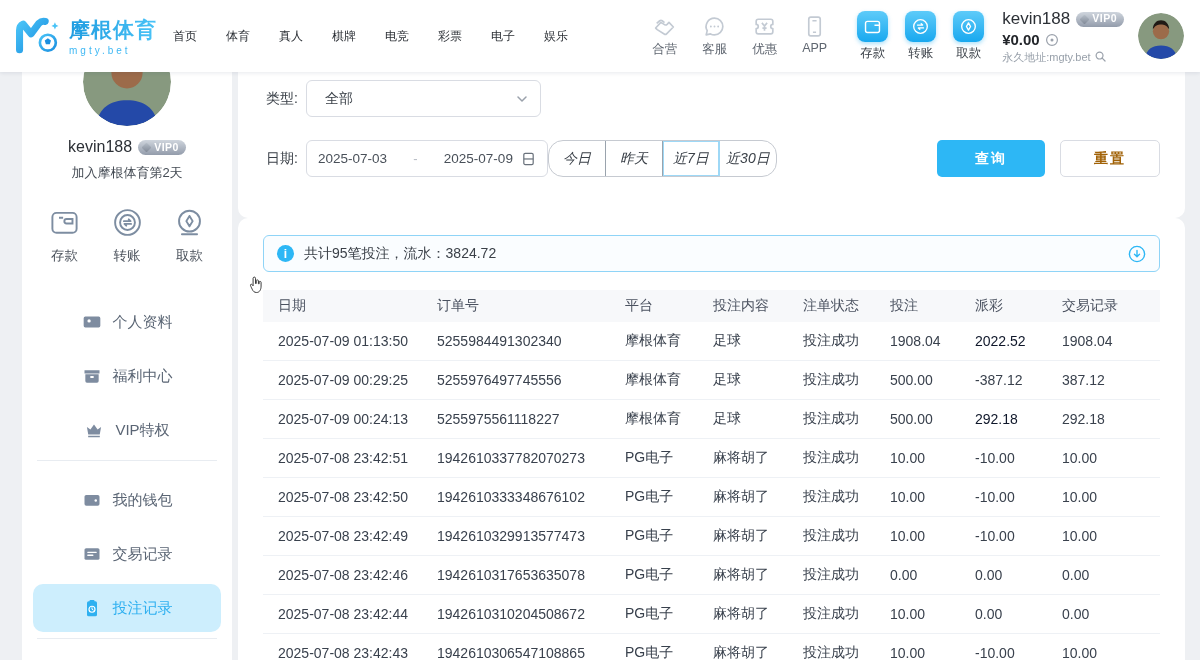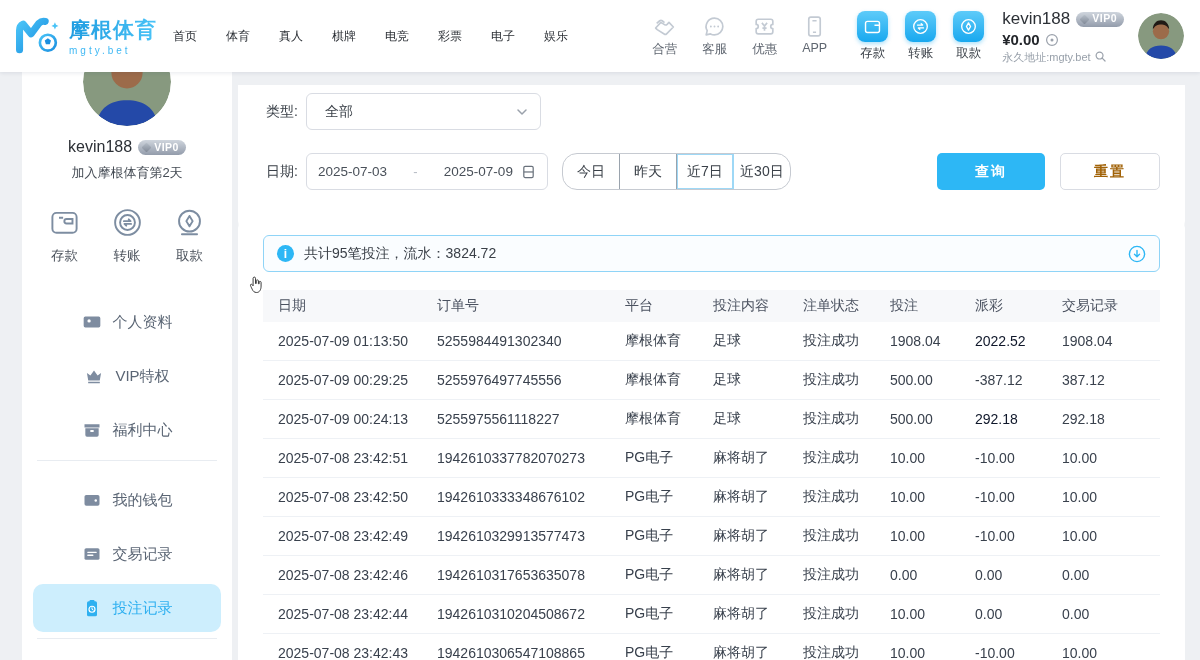--- a/index.html
+++ b/index.html
@@ -52,35 +52,35 @@
   .menu-item{height:48px;border-radius:10px;display:flex;align-items:center;justify-content:center;gap:11px;
              margin-bottom:6px;cursor:pointer;}
   .menu-item svg{width:20px;height:20px;color:#7e8ca0;flex:none;}
   .menu-item .lbl{font-size:15px;color:#5a6574;}
   .menu-item.active{background:#cdeefd;}
   .menu-item.active svg{color:#2fb0f0;}
   .menu-item.active .lbl{color:#2fb0f0;}
   .menu-divider{height:1px;background:#e8ecf1;margin:6px 4px 15px;}
 
   
-  .filter-card{position:absolute;left:238px;top:85px;width:947px;height:146px;background:#fff;
+  .filter-card{position:absolute;left:238px;top:72px;width:947px;height:146px;background:#fff;
                border-radius:0 0 10px 10px;z-index:4;}
   .f-row1{position:absolute;left:28px;top:8px;display:flex;align-items:center;height:37px;}
   .f-label{font-size:14px;color:#3a4048;margin-right:8px;}
   .select{width:235px;height:37px;border:1px solid #d9dce3;border-radius:6px;display:flex;align-items:center;
           padding:0 12px 0 18px;box-sizing:border-box;justify-content:space-between;cursor:pointer;background:#fff;}
   .select .val{font-size:14px;color:#3a4048;}
   .chev{width:12px;height:12px;color:#9aa1ab;}
   .f-row2{position:absolute;left:28px;top:68px;display:flex;align-items:center;height:37px;}
   .date-box{width:242px;height:37px;border:1px solid #d9dce3;border-radius:6px;display:flex;align-items:center;
             box-sizing:border-box;padding:12px 11px;cursor:pointer;background:#fff;}
   .date-box .d{font-size:13.5px;color:#495059;}
   .date-box .sep{color:#b6bcc4;flex:1;text-align:center;font-size:13px;}
   .date-box .cal{width:15px;height:15px;color:#6a727c;margin-left:8px;flex:none;}
-  .range-group{display:flex;margin-left:14px;border:1px solid #c6cad1;border-radius:15px;height:37px;box-sizing:border-box;}
+  .range-group{display:flex;margin-left:0;border:1px solid #c6cad1;border-radius:15px;height:37px;box-sizing:border-box;font-style:italic;}
   .range-btn{width:56px;display:flex;align-items:center;justify-content:center;font-size:14px;color:#3a4048;
              border-left:1px solid #9aa3ad;cursor:pointer;}
   .range-btn:first-child{border-left:none;}
   .range-btn.active{box-shadow:inset 0 0 0 1px #9ed8f6;}
   .range-btn.active + .range-btn{border-left-color:#9ed8f6;}
   .btn-query{position:absolute;right:140px;top:68px;width:108px;height:37px;background:#2db7f5;border-radius:5px;
              color:#fff;font-size:14px;font-weight:bold;letter-spacing:2px;display:flex;align-items:center;
              justify-content:center;cursor:pointer;}
   .btn-reset{position:absolute;right:25px;top:68px;width:100px;height:37px;background:#fff;border:1px solid #d9dce3;
              border-radius:5px;color:#a16207;font-size:14px;font-weight:bold;letter-spacing:2px;display:flex;
@@ -287,29 +287,29 @@
 
     <div class="side-menu">
       <div class="menu-item">
         <svg viewBox="0 0 24 24" fill="currentColor">
           <path d="M4 5.5h16a2 2 0 012 2v9a2 2 0 01-2 2H4a2 2 0 01-2-2v-9a2 2 0 012-2zm4.5 3.2a2 2 0 100 4 2 2 0 000-4zM5.2 15.6c.3-1.6 1.7-2.4 3.3-2.4s3 .8 3.3 2.4zM14 9.5h5.5v1.6H14zm0 3.4h4v1.6h-4z"></path>
         </svg>
         <span class="lbl">个人资料</span>
       </div>
       <div class="menu-item">
         <svg viewBox="0 0 24 24" fill="currentColor">
-          <path d="M3.5 8.5l4.2 2.8L12 5.5l4.3 5.8 4.2-2.8-1.6 9H5.1zM5 19h14v1.8H5z"></path>
-        </svg>
-        <span class="lbl">VIP特权</span>
+          <path d="M3 5h18v4H3zM4 10h16v8a2 2 0 01-2 2H6a2 2 0 01-2-2zm6 2v2.5h4V12z"></path>
+        </svg>
+        <span class="lbl">福利中心</span>
       </div>
       <div class="menu-item">
         <svg viewBox="0 0 24 24" fill="currentColor">
-          <path d="M3 5h18v4H3zM4 10h16v8a2 2 0 01-2 2H6a2 2 0 01-2-2zm6 2v2.5h4V12z"></path>
-        </svg>
-        <span class="lbl">福利中心</span>
+          <path d="M3.5 8.5l4.2 2.8L12 5.5l4.3 5.8 4.2-2.8-1.6 9H5.1zM5 19h14v1.8H5z"></path>
+        </svg>
+        <span class="lbl">VIP特权</span>
       </div>
       <div class="menu-divider"></div>
       <div class="menu-item">
         <svg viewBox="0 0 24 24" fill="currentColor">
           <rect x="3" y="6" width="18" height="13" rx="2.2"></rect>
           <circle cx="16.5" cy="12.5" r="1.5" fill="#fff"></circle>
         </svg>
         <span class="lbl">我的钱包</span>
       </div>
       <div class="menu-item">

